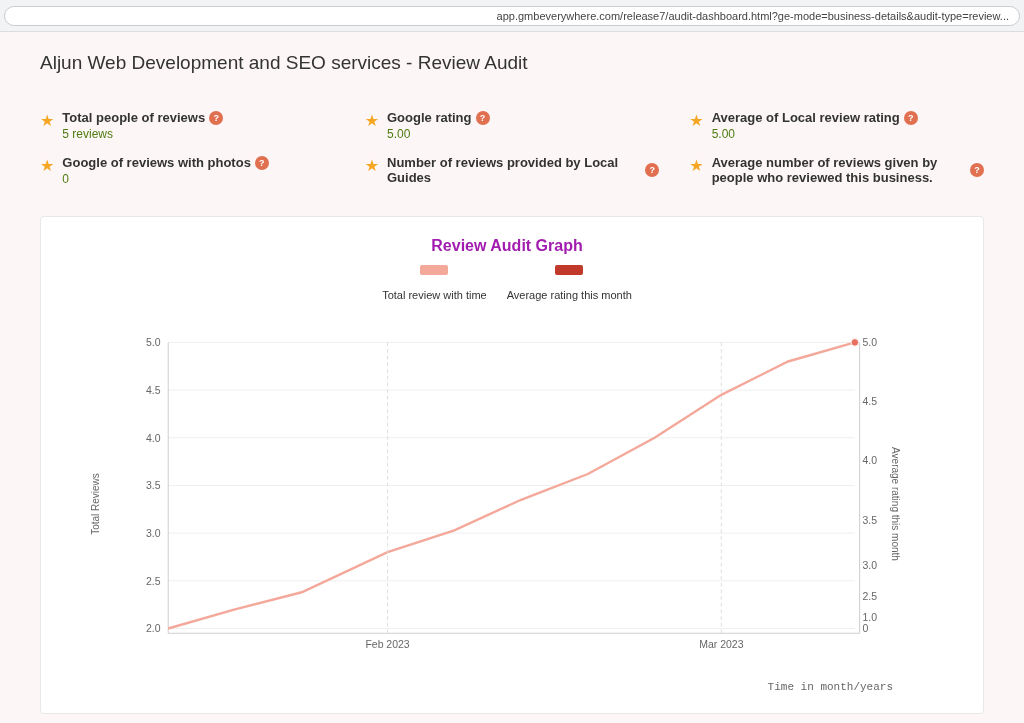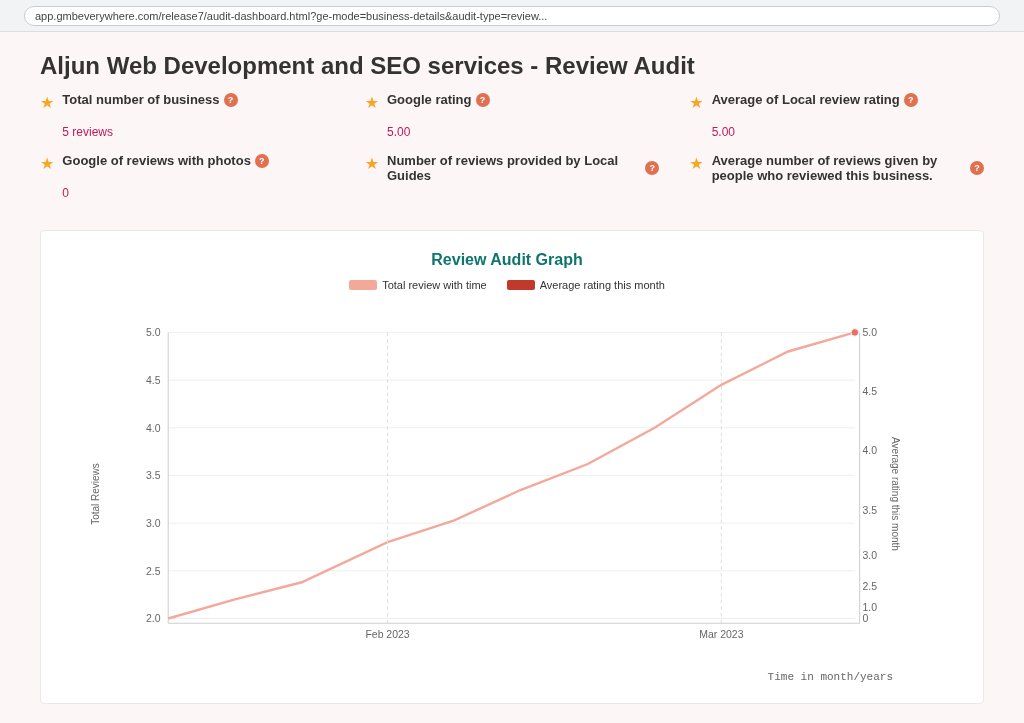--- a/index.html
+++ b/index.html
@@ -7,47 +7,48 @@
       font-family: Arial, sans-serif;
       background: #fff;
       color: #333;
       font-size: 13px;
     }
     .browser-bar {
       background: #f1f3f4;
       height: 32px;
       display: flex;
       align-items: center;
-      padding: 0 24px;
+      padding: 0 4px;
       gap: 6px;
       border-bottom: 1px solid #ddd;
       font-size: 11px;
+      text-align: right;
     }
     .url-bar {
       flex: 1;
       background: white;
       border: 1px solid #ccc;
       border-radius: 12px;
       padding: 3px 10px;
       font-size: 11px;
       color: #444;
       white-space: nowrap;
       overflow: hidden;
       text-overflow: ellipsis;
     }
     .page-wrapper {
       background: #fdf6f6;
       min-height: calc(100vh - 32px);
       padding: 20px 40px;
     }
     .page-title {
-      font-size: 24px;
-      font-weight: 700;
+      font-size: 19px;
+      font-weight: 400;
       color: #333;
-      margin-bottom: 12px;
+      margin-bottom: 36px;
     }
     .metrics-grid {
       display: grid;
       grid-template-columns: 1fr 1fr 1fr;
       gap: 14px 30px;
       margin-bottom: 30px;
     }
     .metric-item {
       display: flex;
       align-items: flex-start;
@@ -63,22 +64,22 @@
     .metric-label {
       font-size: 13px;
       font-weight: 600;
       color: #333;
       display: flex;
       align-items: center;
       gap: 4px;
     }
     .metric-value {
       font-size: 12px;
-      color: #be185d;
-      margin-top: 18px;
+      color: #4d7c0f;
+      margin-top: 2px;
     }
     .info-icon {
       display: inline-flex;
       align-items: center;
       justify-content: center;
       width: 14px;
       height: 14px;
       border-radius: 50%;
       background: #e07050;
       color: white;
@@ -90,34 +91,35 @@
     .graph-section {
       background: white;
       border: 1px solid #e8e8e8;
       border-radius: 4px;
       padding: 20px 30px 20px 20px;
     }
     .graph-title {
       text-align: center;
       font-size: 16px;
       font-weight: 600;
-      color: #0f766e;
+      color: #a21caf;
       margin-bottom: 10px;
     }
     .legend {
       display: flex;
       justify-content: center;
       gap: 20px;
       margin-bottom: 14px;
       font-size: 11px;
     }
     .legend-item {
       display: flex;
       align-items: center;
-      gap: 5px;
+      gap: 14px;
+      flex-direction: column;
     }
     .legend-color {
       width: 28px;
       height: 10px;
       border-radius: 2px;
     }
     .chart-container {
       position: relative;
       width: 100%;
       height: 360px;
@@ -150,21 +152,21 @@
 
 <div class="page-wrapper">
   <h1 class="page-title">Aljun Web Development and SEO services - Review Audit</h1>
 
   <div class="metrics-grid">
 
     <div class="metric-item">
       <span class="star-icon">★</span>
       <div class="metric-content">
         <div class="metric-label">
-          <span>Total number of business</span>
+          <span>Total people of reviews</span>
           <span class="info-icon">?</span>
         </div>
         <div class="metric-value">5 reviews</div>
       </div>
     </div>
 
     <div class="metric-item">
       <span class="star-icon">★</span>
       <div class="metric-content">
         <div class="metric-label">

